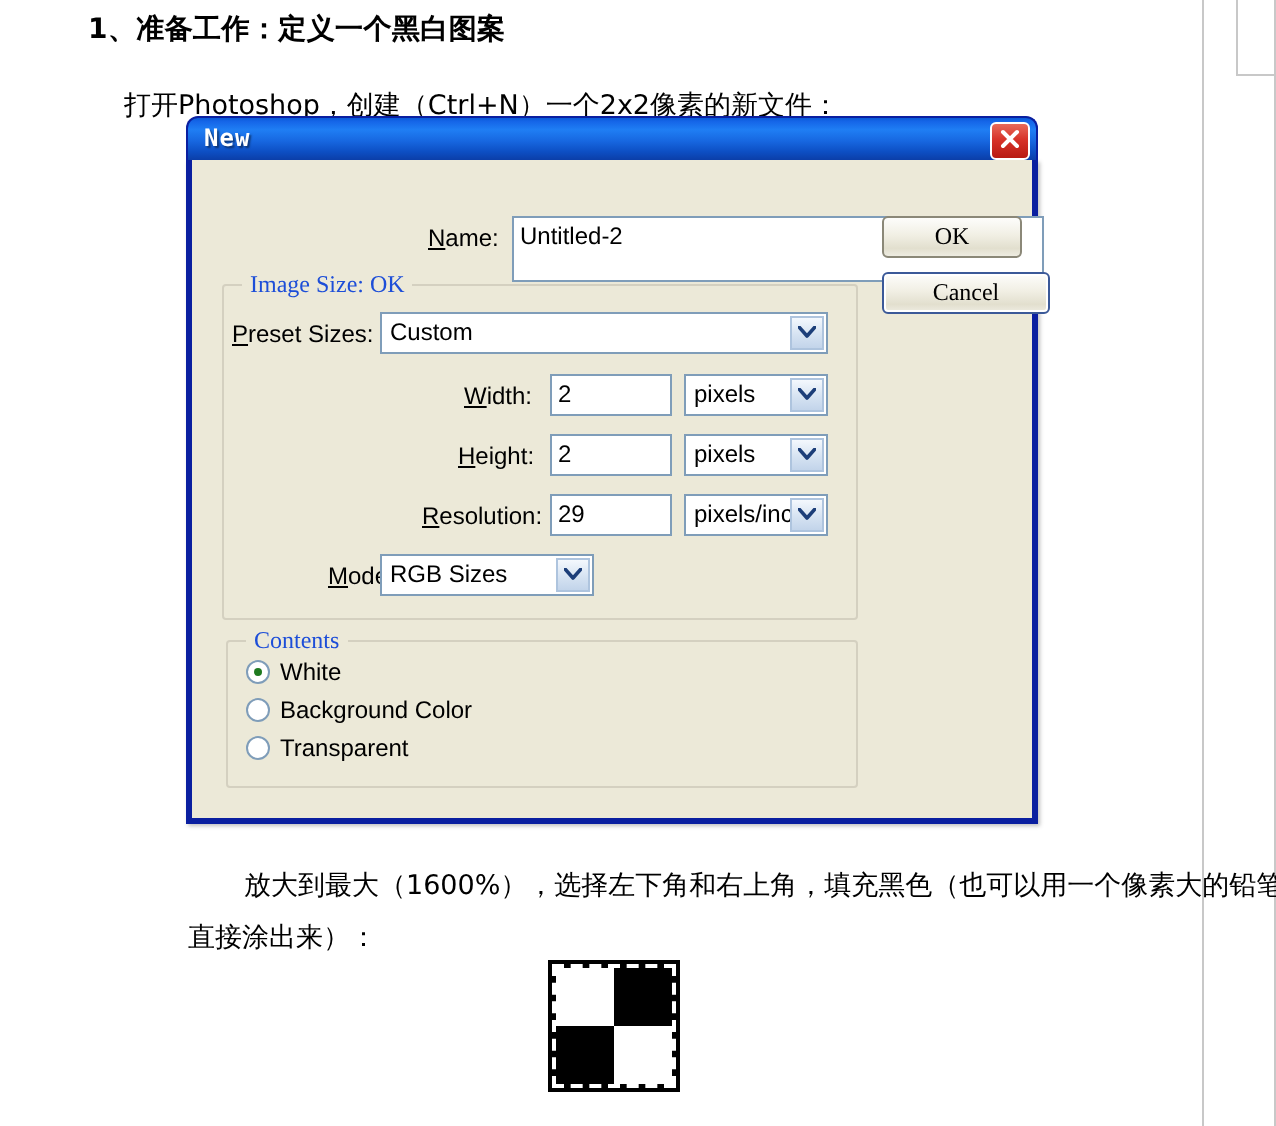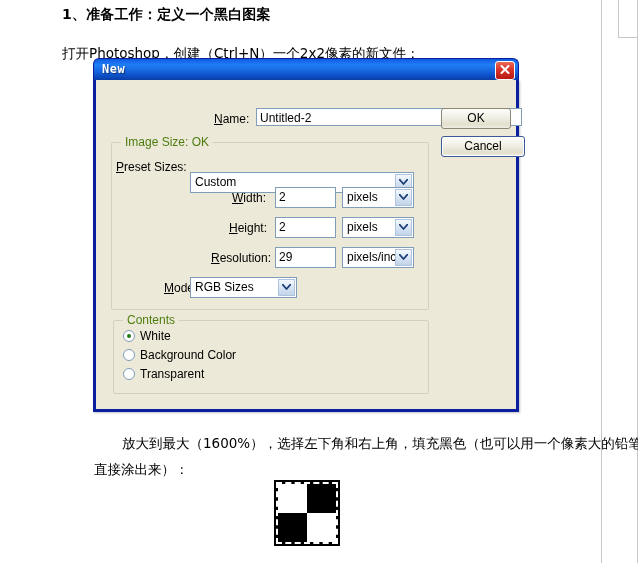--- a/index.html
+++ b/index.html
@@ -37,21 +37,21 @@
   }
   .margin-corner-h {
     position: absolute;
     height: 1px;
     background: #c8c8c8;
   }
 
   
   .doc-heading {
     position: absolute;
-    left: 62px;
+    left: 44px;
     top: 6px;
     font-family: "DejaVu Sans", sans-serif;
     font-size: 14px;
     font-weight: bold;
     color: #000000;
     letter-spacing: 0.2px;
     white-space: nowrap;
   }
   .doc-para {
     position: absolute;
@@ -141,21 +141,21 @@
   .tinput {
     position: absolute;
     box-sizing: border-box;
     background: #ffffff;
     border: 1px solid #7f9db9;
     font-family: "Liberation Sans", sans-serif;
     font-size: 12px;
     color: #000000;
     padding: 1px 0 0 3px;
     line-height: 17px;
-    height: 18px;
+    height: 33px;
     overflow: hidden;
     white-space: nowrap;
   }
 
   
   .combo {
     position: absolute;
     box-sizing: border-box;
     height: 21px;
     background: #ffffff;
@@ -181,21 +181,21 @@
   .combo .carrow svg { display: block; margin: 4px auto 0 auto; }
 
   
   .pbtn {
     position: absolute;
     box-sizing: border-box;
     height: 21px;
     background: linear-gradient(to bottom, #fdfdfb 0%, #f1efe4 45%, #e2dfce 80%, #eeece1 100%);
     border: 1px solid #8b8878;
     border-radius: 3px;
-    font-family: Liberation Sans, sans-serif;
+    font-family: Liberation Serif, serif;
     font-size: 12px;
     color: #000000;
     text-align: center;
     line-height: 19px;
     cursor: pointer;
   }
   .pbtn.focused {
     border: 1px solid #3b5998;
     box-shadow: inset 0 0 0 1px #ffffff;
   }
@@ -207,23 +207,23 @@
     border: 1px solid #d4d0c0;
     border-top: 1px solid #d4d0c0;
     border-radius: 2px;
   }
   .group-title {
     position: absolute;
     top: -8px;
     left: 9px;
     padding: 0 4px;
     background: #ece9d8;
-    font-family: Liberation Sans, sans-serif;
-    font-size: 12px;
-    color: #4d7c0f;
+    font-family: Liberation Serif, serif;
+    font-size: 12px;
+    color: #1d4ed8;
     white-space: nowrap;
   }
 
   
   .radio-row {
     position: absolute;
     left: 9px;
     height: 17px;
     cursor: pointer;
     white-space: nowrap;
@@ -313,21 +313,21 @@
       <div class="pbtn focused" style="left:345px; top:56px; width:84px;">
         <span>Cancel</span>
       </div>
 
       <div class="groupbox" style="left:15px; top:62px; width:318px; height:168px;">
         <div class="group-title">Image Size: OK</div>
 
         <div class="lbl" style="left:4px; top:17px;">
           <u>P</u>reset Sizes:
         </div>
-        <div class="combo" style="left:78px; top:13px; width:224px;margin-top:16px;">
+        <div class="combo" style="left:78px; top:13px; width:224px;">
           <span class="cval">Custom</span>
           <span class="carrow">
             <svg width="9" height="6" viewBox="0 0 9 6" aria-hidden="true">
               <path d="M0.5 0.5 L4.5 5 L8.5 0.5" fill="none" stroke="#1c3e79" stroke-width="1.8" stroke-linecap="round" stroke-linejoin="round"></path>
             </svg>
           </span>
         </div>
 
         <div class="lbl" style="left:120px; top:48px;">
           <u>W</u>idth:

